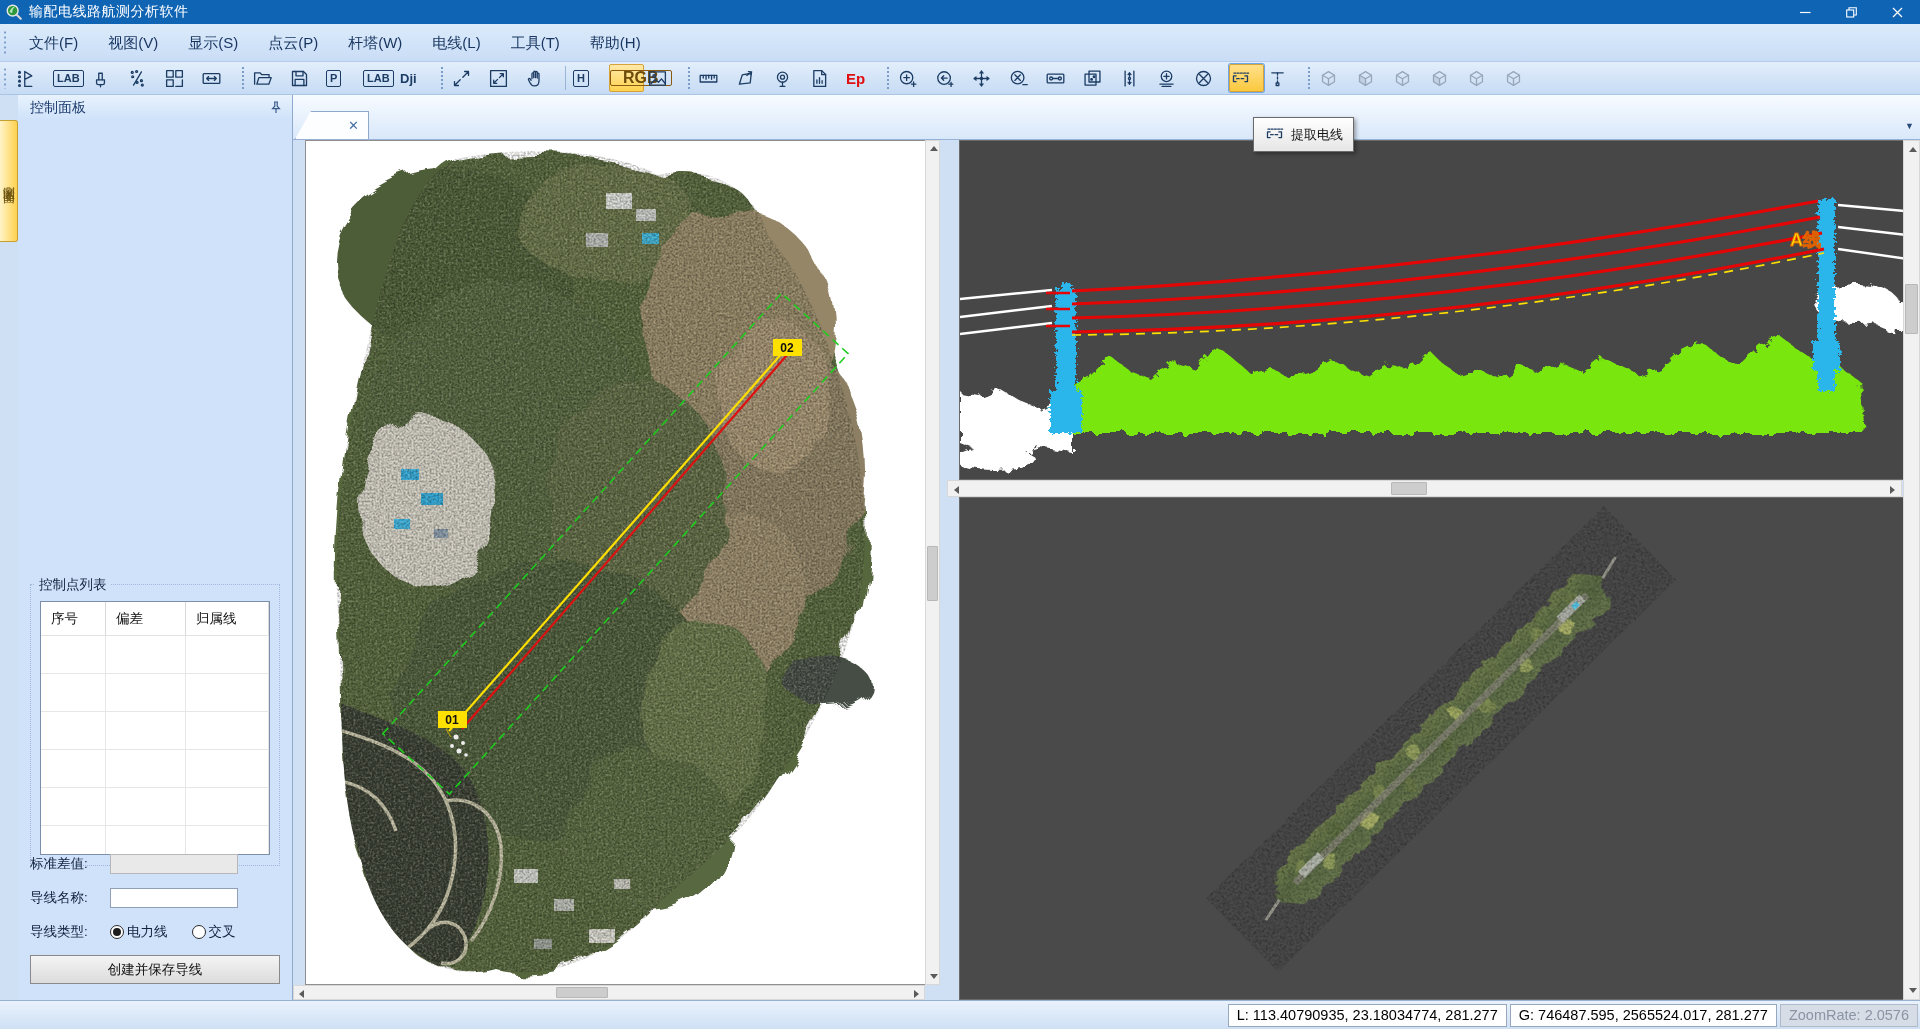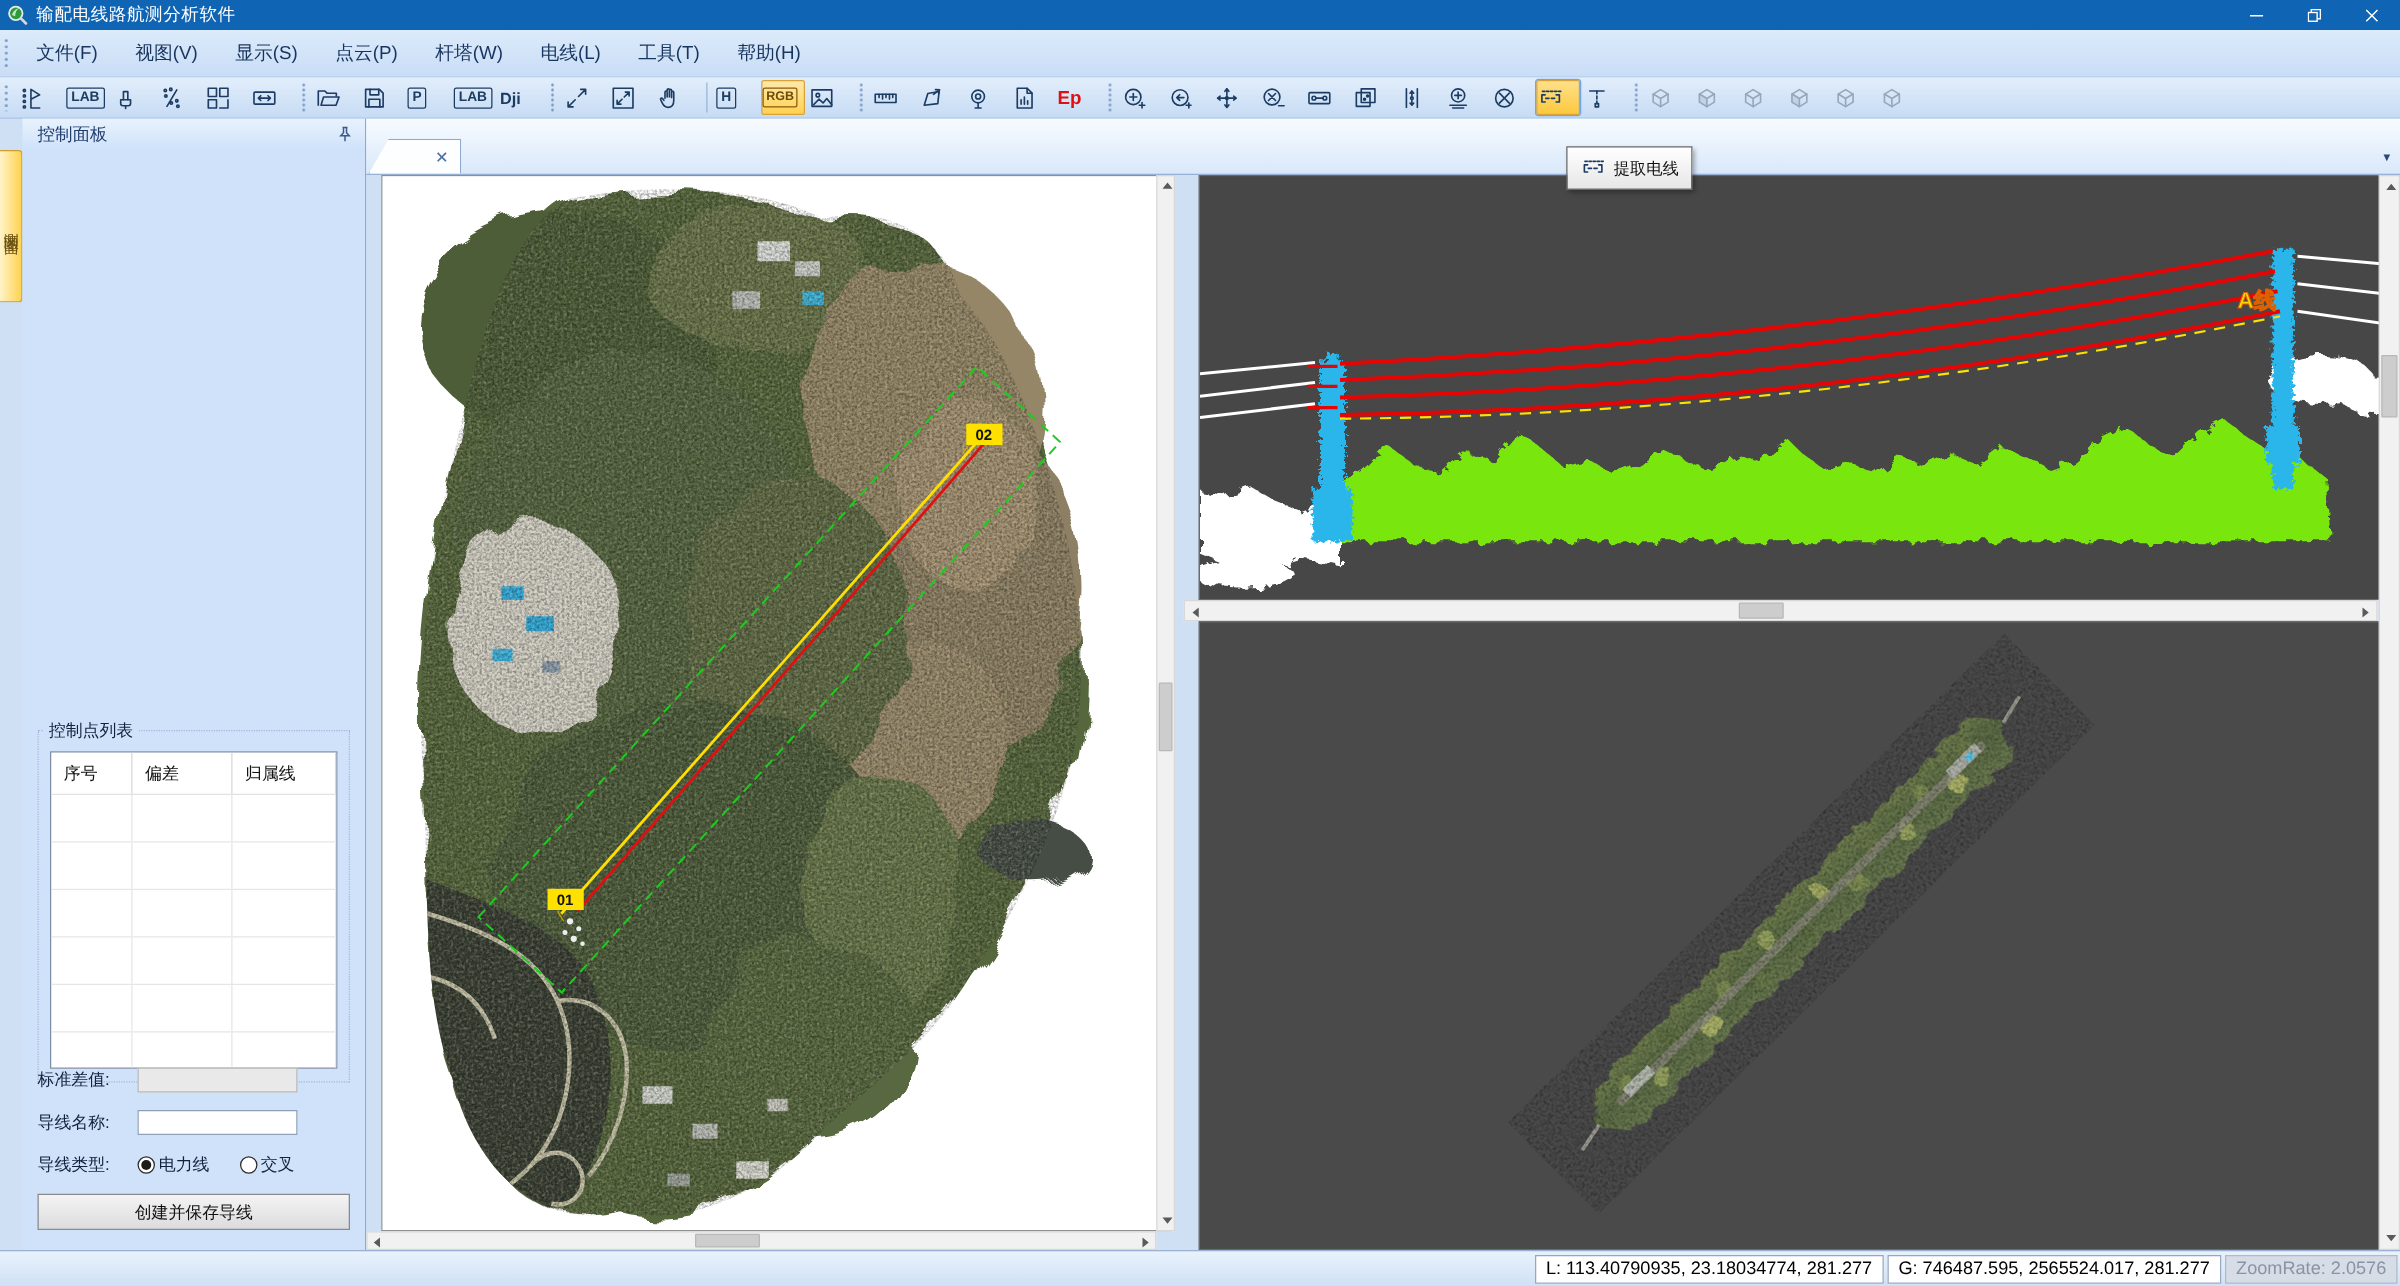--- a/index.html
+++ b/index.html
@@ -37,21 +37,21 @@
   .tsep.thin{background:none;border-left:1px solid #9ab4d6;width:1px;}
   .tbtn{width:35px;height:28px;margin:0 1px;display:flex;align-items:center;justify-content:flex-start;
     color:#1c3c64;border:1px solid transparent;border-radius:2px;}
   .tbtn.disabled{color:#98a6ba;}
   .tbtn.active-orange{background:linear-gradient(#ffe9a9,#ffd24f);border:1px solid #d8a23a;}
   .tbtn.active-hover{background:linear-gradient(#ffe08a,#fbc93e);border:1px solid #d8a23a;
     box-shadow:0 0 0 1px #6ea6e8;}
   .ttxt{font-size:13px;font-weight:bold;font-style:normal;}
   .ttxt.boxed{border:1.6px solid currentColor;padding:0 3px;line-height:15px;font-size:11px;border-radius:2px;}
   .ttxt.red{color:#e01010;font-size:15px;}
-  .ttxt.orangebox{border:1.6px solid #8a5a10;color:#6b4a0c;padding:0 2px;line-height:14px;font-size:10px;border-radius:2px;}
+  .ttxt.orangebox{border:1.6px solid #8a5a10;color:#6b4a0c;padding:0 12px;line-height:14px;font-size:16px;border-radius:2px;}
 
   
   .side-tab{position:absolute;left:0;top:120px;width:18px;height:122px;
     background:linear-gradient(90deg,#fff3c8,#ffd24f);border:1px solid #c8a030;border-left:none;
     border-radius:0 3px 3px 0;display:flex;align-items:center;justify-content:center;}
   .side-tab span{writing-mode:vertical-rl;font-size:12px;color:#6b5210;letter-spacing:2px;}
 
   
   .panel{position:absolute;left:18px;top:95px;width:275px;height:905px;background:#cfe2fa;
     border-right:1px solid #8fa9cc;}

